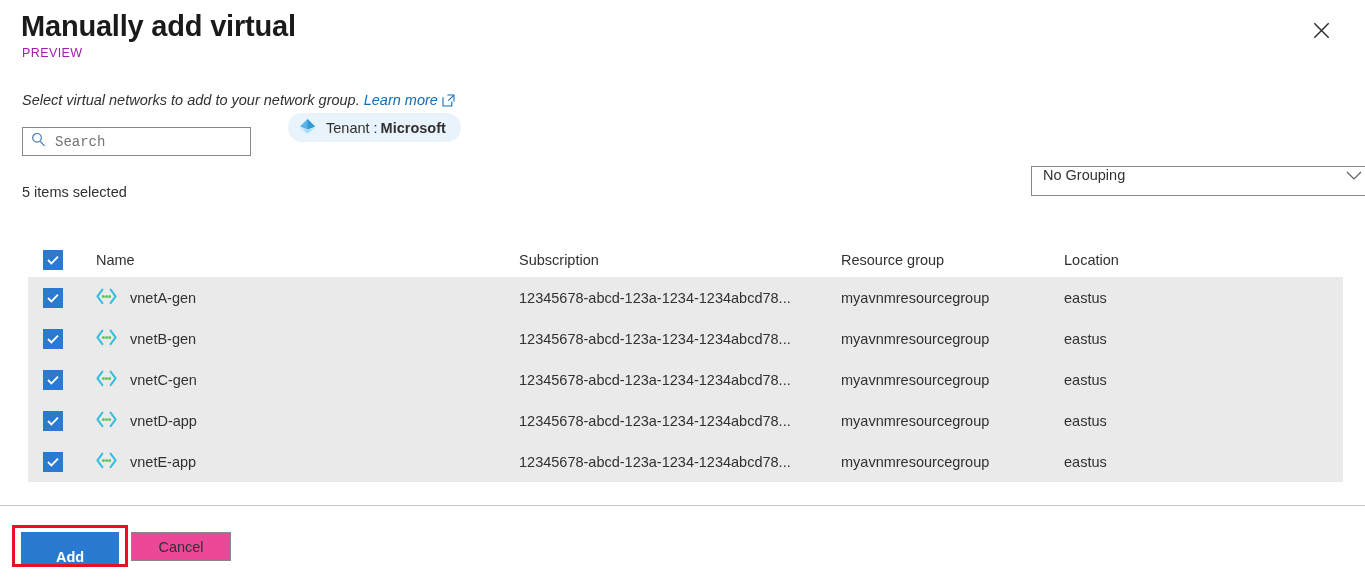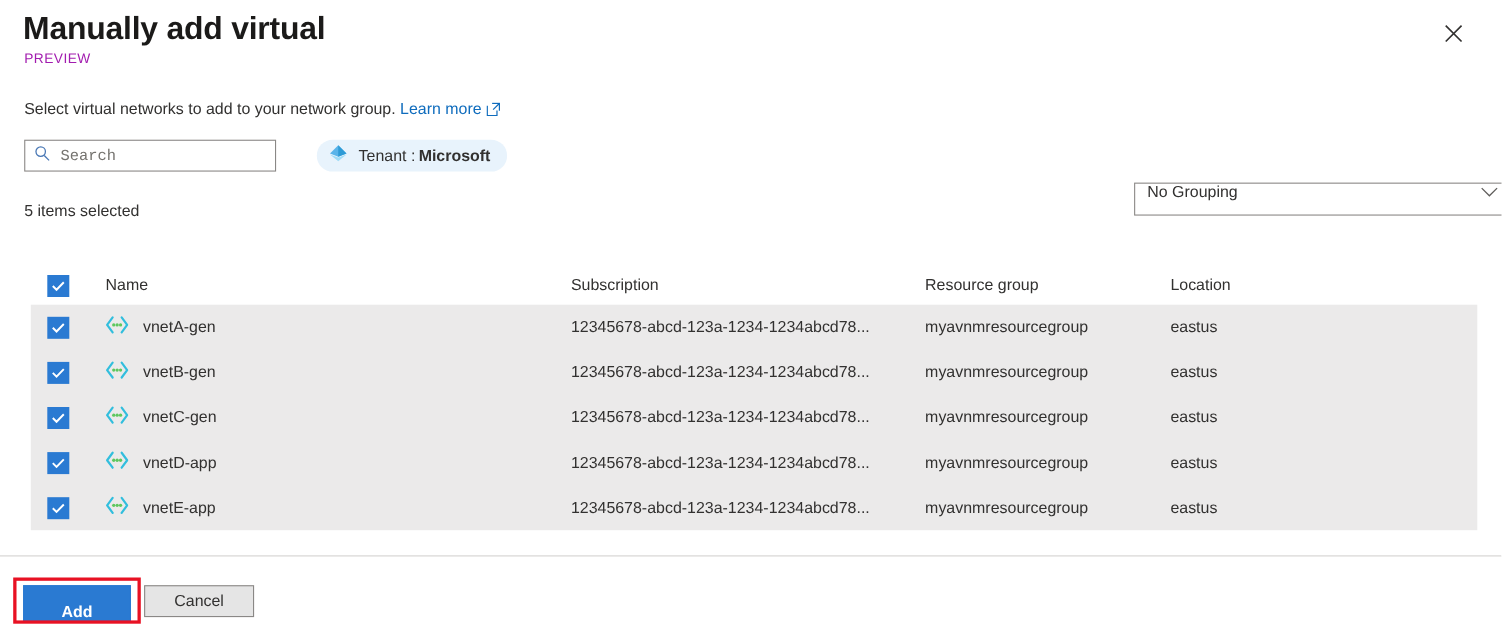--- a/index.html
+++ b/index.html
@@ -58,20 +58,21 @@
 
   
   .description {
     position: absolute;
     left: 22px;
     top: 90px;
     font-size: 14.5px;
     color: #323130;
     line-height: 20px;
     white-space: nowrap;
+    font-style: italic;
   }
   .learn-more {
     color: #0f6cbd;
     text-decoration: none;
     cursor: pointer;
   }
   .ext-icon {
     display: inline-block;
     vertical-align: -2px;
     margin-left: 4px;
@@ -99,21 +100,21 @@
     color: #323130;
     background: transparent;
     width: 100%;
     padding: 0;
   }
   .search-input::placeholder { color: #75736f; }
 
   .tenant-pill {
     position: absolute;
     left: 288px;
-    top: 127px;
+    top: 113px;
     height: 29px;
     border-radius: 15px;
     background: #e8f3fc;
     display: flex;
     align-items: center;
     padding: 0 15px 0 10px;
     font-size: 14.5px;
     color: #323130;
     cursor: pointer;
     white-space: nowrap;
@@ -260,21 +261,21 @@
     font-weight: 700;
     cursor: pointer;
     padding: 16px;
   }
   .btn-cancel {
     position: absolute;
     left: 131px;
     top: 532px;
     width: 100px;
     height: 29px;
-    background: #e5e5e5;
+    background: #ec4899;
     border: 1px solid #8a8886;
     color: #323130;
     font-family: "Liberation Sans", sans-serif;
     font-size: 14.5px;
     cursor: pointer;
     padding: 0;
   }
 </style>
 </head>
 <body>

